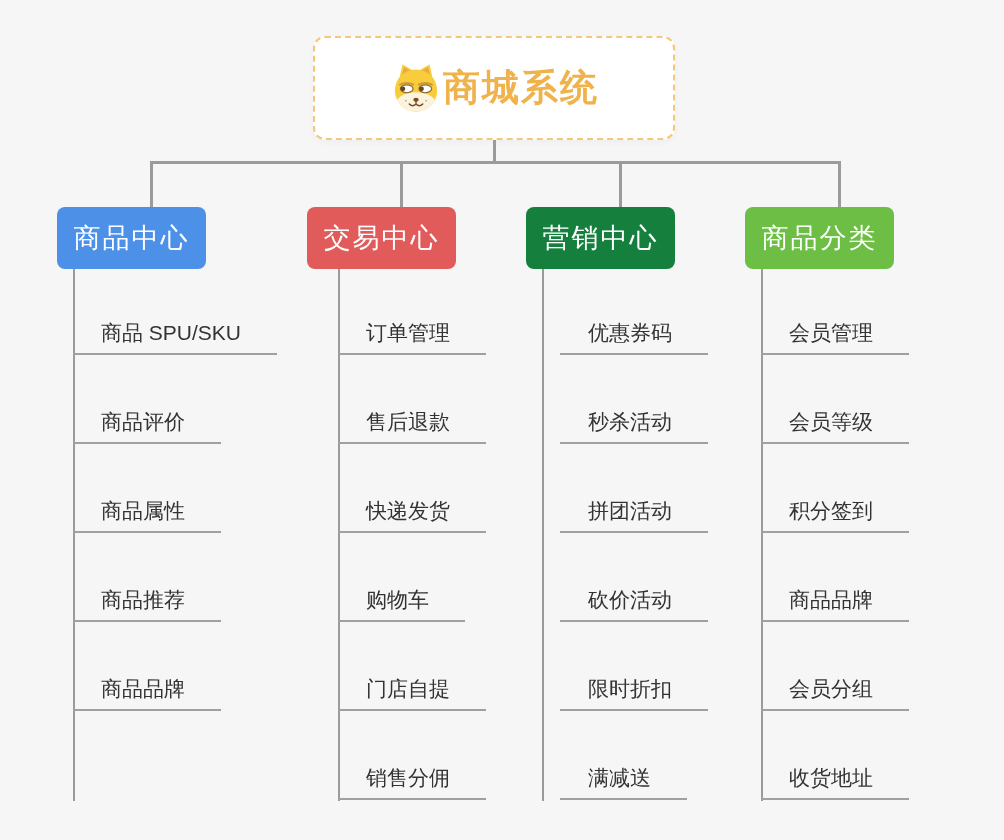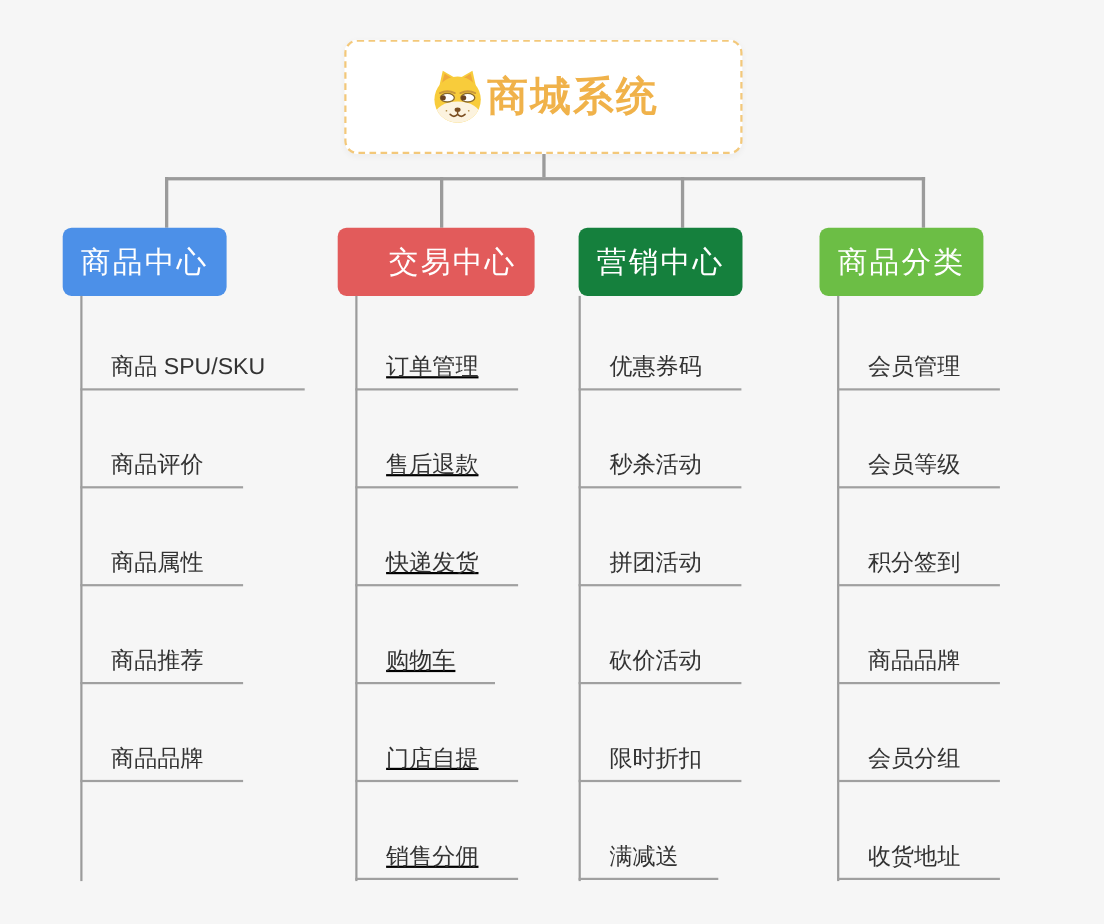--- a/index.html
+++ b/index.html
@@ -138,24 +138,24 @@
         <span class="leaf-label">商品属性</span>
       </div>
       <div class="leaf">
         <span class="leaf-label">商品推荐</span>
       </div>
       <div class="leaf">
         <span class="leaf-label">商品品牌</span>
       </div>
     </div>
     <div class="cline" style="left: 399.5px; top: 161px; width: 3px; height: 46px;"></div>
-    <div class="branch-header" style="left: 307px; background: rgb(226, 91, 91); padding-left: 30px;">
+    <div class="branch-header" style="left: 307px; background: rgb(226, 91, 91);">
       <span>交易中心</span>
     </div>
-    <div class="leaf-column" style="left: 323px; text-decoration: underline;">
+    <div class="leaf-column" style="left: 338px;">
       <div class="column-line"></div>
       <div class="leaf">
         <span class="leaf-label">订单管理</span>
       </div>
       <div class="leaf">
         <span class="leaf-label">售后退款</span>
       </div>
       <div class="leaf">
         <span class="leaf-label">快递发货</span>
       </div>
@@ -166,21 +166,21 @@
         <span class="leaf-label">门店自提</span>
       </div>
       <div class="leaf">
         <span class="leaf-label">销售分佣</span>
       </div>
     </div>
     <div class="cline" style="left: 618.5px; top: 161px; width: 3px; height: 46px;"></div>
     <div class="branch-header" style="left: 526px; background: #15803d;">
       <span>营销中心</span>
     </div>
-    <div class="leaf-column" style="left: 526px;">
+    <div class="leaf-column" style="left: 542px; padding-left: 18px;">
       <div class="column-line"></div>
       <div class="leaf">
         <span class="leaf-label">优惠券码</span>
       </div>
       <div class="leaf">
         <span class="leaf-label">秒杀活动</span>
       </div>
       <div class="leaf">
         <span class="leaf-label">拼团活动</span>
       </div>

